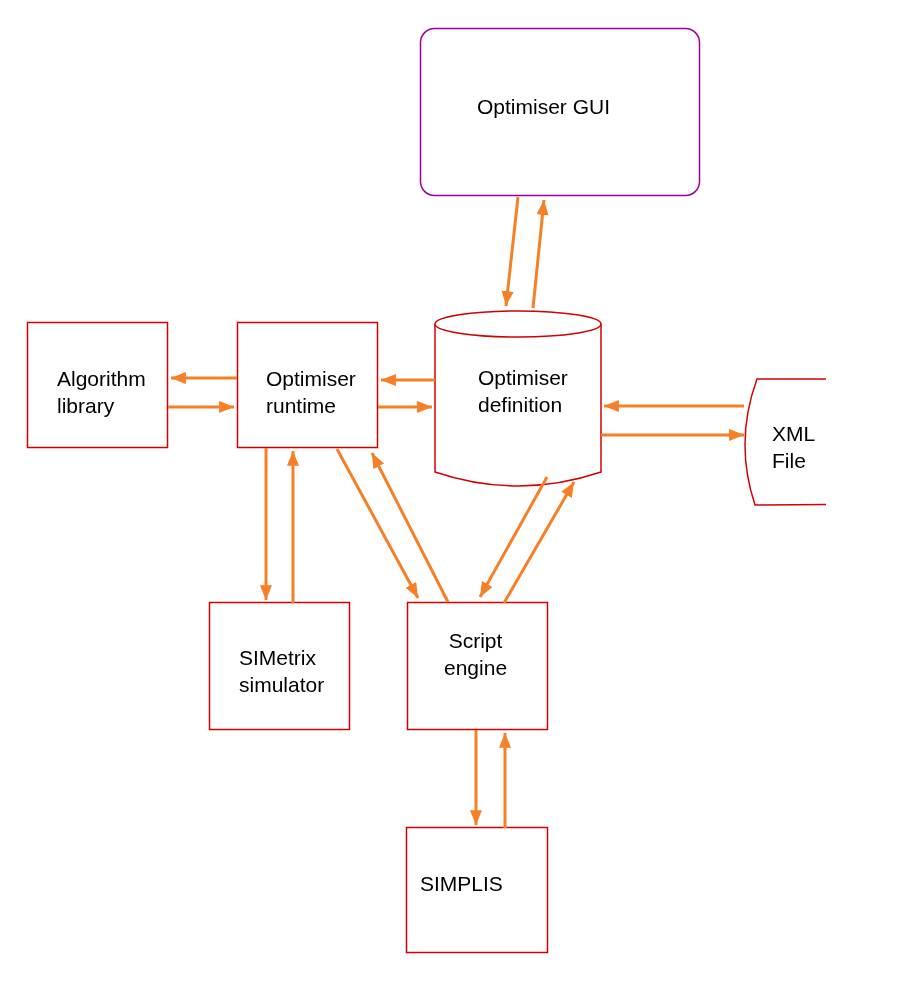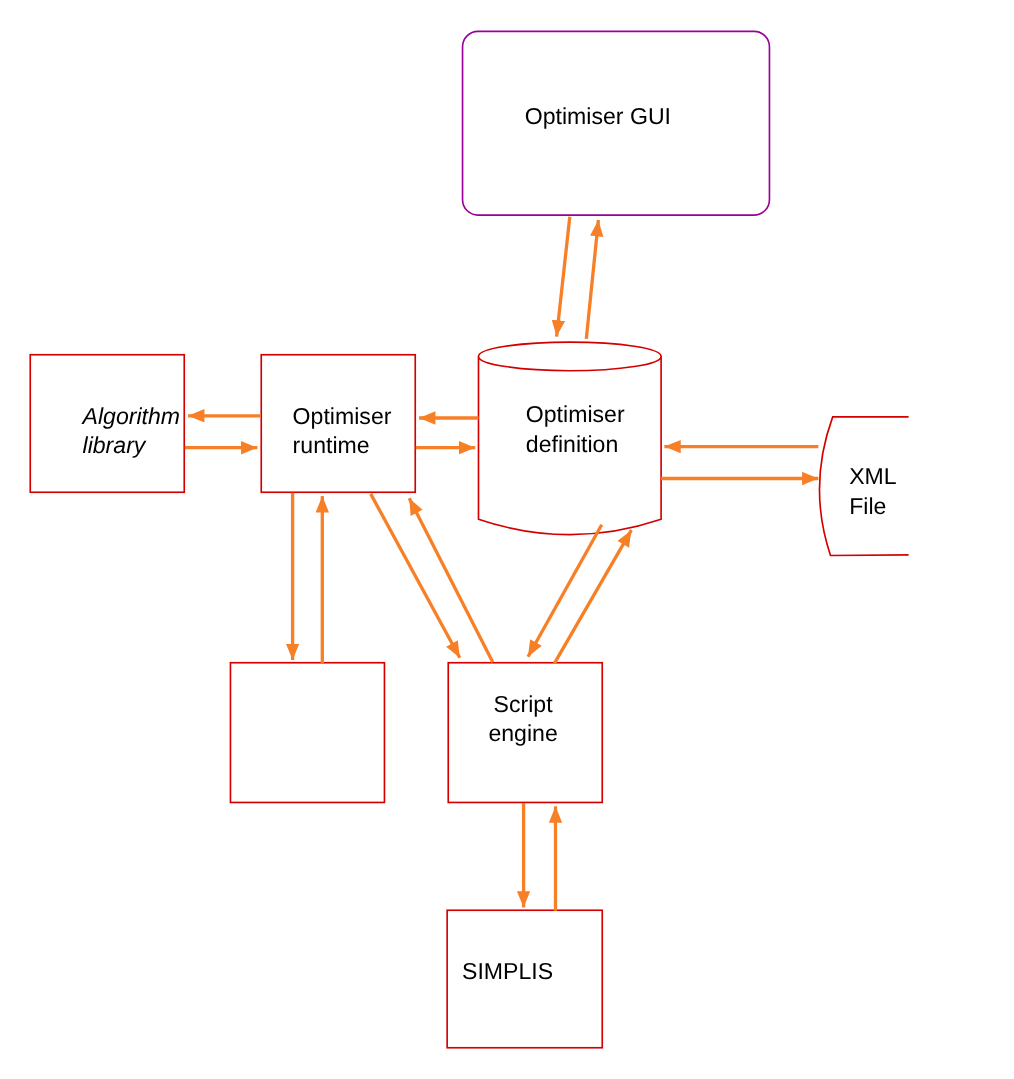--- a/index.html
+++ b/index.html
@@ -98,30 +98,32 @@
 
     <line class="arrow" x1="547" y1="477" x2="480" y2="597" marker-end="url(#ah)"></line>
     <line class="arrow" x1="504" y1="603" x2="574" y2="482" marker-end="url(#ah)"></line>
 
     <line class="arrow" x1="476" y1="730" x2="476" y2="825" marker-end="url(#ah)"></line>
     <line class="arrow" x1="505" y1="828" x2="505" y2="733" marker-end="url(#ah)"></line>
   </svg>
 
   <div class="node-label" style="left:477px; top:93px;">Optimiser GUI</div>
 
-  <div class="node-label" style="left:75px; top:365px;font-style:italic;">Algorithm
+  <div class="node-label" style="left:57px; top:365px;">Algorithm
 library</div>
 
   <div class="node-label" style="left:266px; top:365px;">Optimiser
 runtime</div>
 
   <div class="node-label" style="left:478px; top:364px;">Optimiser
 definition</div>
 
   <div class="node-label" style="left:772px; top:420px;">XML File</div>
 
+  <div class="node-label" style="left:239px; top:644px;">SIMetrix
+simulator</div>
 
   <div class="node-label" style="left:444px; top:627px;text-align:center;">Script
 engine</div>
 
   <div class="node-label" style="left:420px; top:870px;">SIMPLIS</div>
 
 </div>
 
 </body></html>

